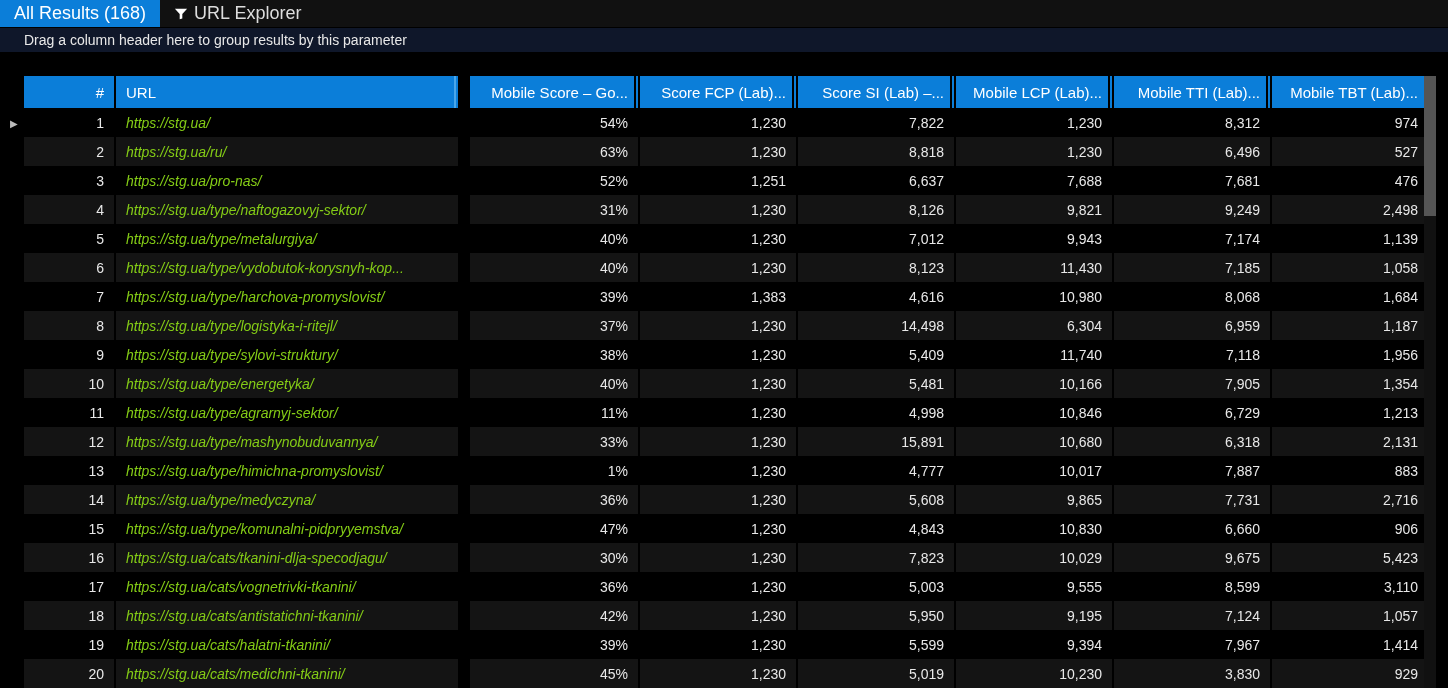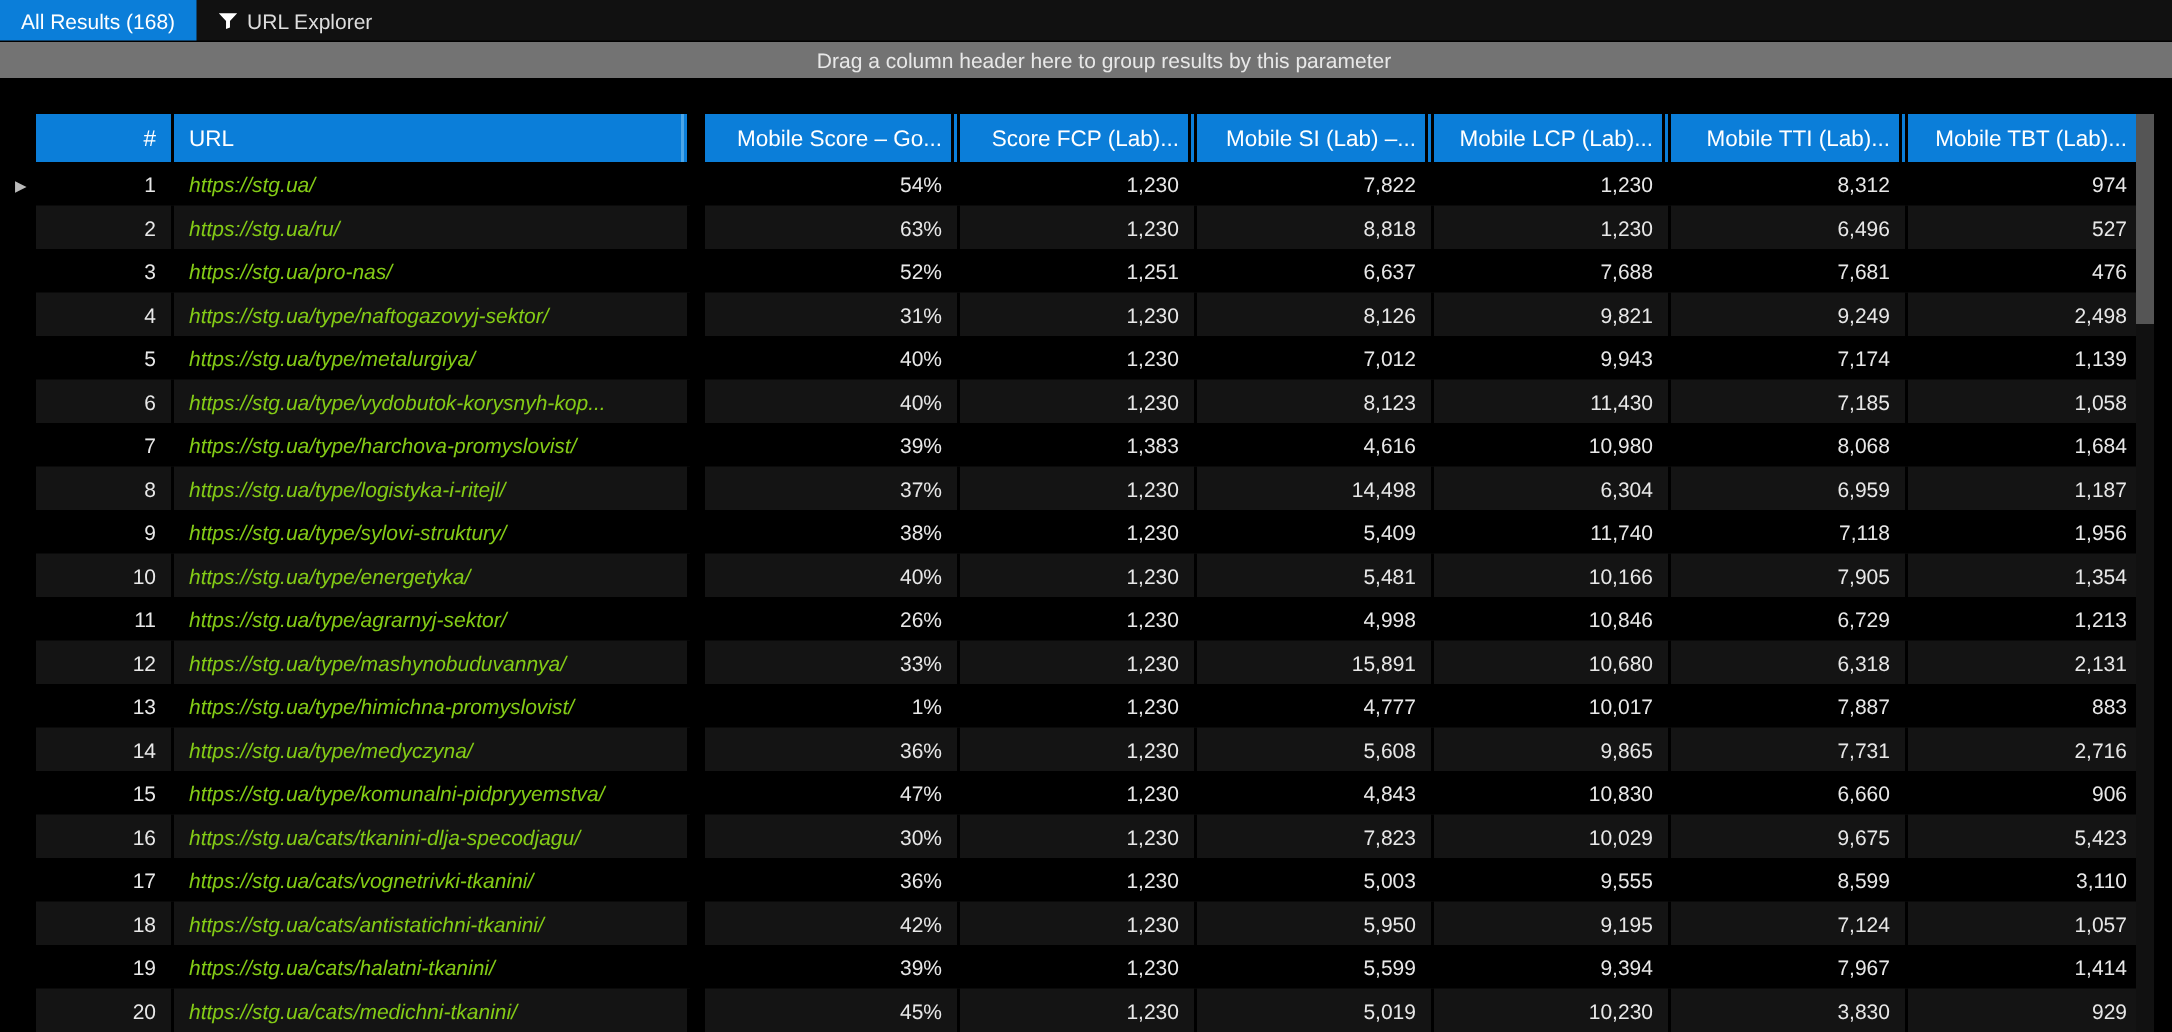--- a/index.html
+++ b/index.html
@@ -1,21 +1,21 @@
 <!DOCTYPE html>
 <html><head>
   <meta charset="utf-8">
   <style>
     * { margin:0; padding:0; box-sizing:border-box; font-family:"Segoe UI",Arial,sans-serif; }
     html,body { width:1448px; height:688px; background:#000; color:#fff; overflow:hidden; }
     .tabbar { height:28px; background:#111; display:flex; border-bottom:1px solid #000; }
-    .tab { display:flex; align-items:center; padding:10px 14px; font-size:14px; color:#ddd; cursor:pointer; }
+    .tab { display:flex; align-items:center; padding:10px 14px; font-size:18px; color:#ddd; cursor:pointer; }
     .tab.active { background:#0b7ed9; color:#fff; }
     .tab .icon { margin-right:6px; display:inline-flex; }
-    .grouphint { height:24px; padding:4px 0 0 24px; font-size:14px; color:#e8e8e8; background:#737373;text-align:center; }
+    .grouphint { height:24px; padding:4px 0 0 24px; font-size:14px; color:#e8e8e8; background:#0f172a; }
     .grid-wrap { position:absolute; top:76px; left:24px; right:12px; bottom:0; display:flex; }
     .grid-scroll { width:calc(100% - 12px); overflow:hidden; }
     .scrollbar { width:12px; background:#111; position:relative; }
     .scroll-thumb { position:absolute; top:0; left:0; right:0; height:140px; background:#555; }
     table { border-collapse:separate; border-spacing:0; width:100%; table-layout:fixed; }
     thead th { background:#0b7ed9; color:#fff; font-size:15px; font-weight:400; text-align:left; padding:6px 10px; height:32px; border-right:2px solid #000; white-space:nowrap; overflow:hidden; text-overflow:ellipsis; position:relative; }
     thead th.num, tbody td.num { text-align:right; }
     tbody td { font-size:14px; padding:5px 10px; height:29px; border-right:2px solid #000; white-space:nowrap; overflow:hidden; text-overflow:ellipsis; color:#e8e8e8; }
     tbody tr:nth-child(even) td { background:#141414; }
     tbody tr:nth-child(odd)  td { background:#000; }
@@ -69,21 +69,21 @@
           <col class="c-m">
           <col class="c-m">
       </colgroup>
       <thead>
         <tr>
           <th class="num"><span>#</span></th>
           <th class="c-url"><span>URL</span><span class="resize"></span></th>
           <th class="c-gap"></th>
           <th class="num"><span>Mobile Score  –  Go...</span><span class="resize"></span></th>
           <th class="num"><span>Score FCP (Lab)...</span><span class="resize"></span></th>
-          <th class="num"><span>Mobile SI (Lab)  –...</span><span class="resize"></span></th>
+          <th class="num"><span>Score SI (Lab)  –...</span><span class="resize"></span></th>
           <th class="num"><span>Mobile LCP (Lab)...</span><span class="resize"></span></th>
           <th class="num"><span>Mobile TTI (Lab)...</span><span class="resize"></span></th>
           <th class="num"><span>Mobile TBT (Lab)...</span></th>
         </tr>
       </thead>
       <tbody id="rows">
           <tr>
             <td class="num">1</td>
             <td class="url">https://stg.ua/</td>
             <td class="c-gap"></td>
@@ -190,21 +190,21 @@
             <td class="num">1,230</td>
             <td class="num">5,481</td>
             <td class="num">10,166</td>
             <td class="num">7,905</td>
             <td class="num">1,354</td>
           </tr>
           <tr>
             <td class="num">11</td>
             <td class="url">https://stg.ua/type/agrarnyj-sektor/</td>
             <td class="c-gap"></td>
-            <td class="num">26%</td>
+            <td class="num">11%</td>
             <td class="num">1,230</td>
             <td class="num">4,998</td>
             <td class="num">10,846</td>
             <td class="num">6,729</td>
             <td class="num">1,213</td>
           </tr>
           <tr>
             <td class="num">12</td>
             <td class="url">https://stg.ua/type/mashynobuduvannya/</td>
             <td class="c-gap"></td>

